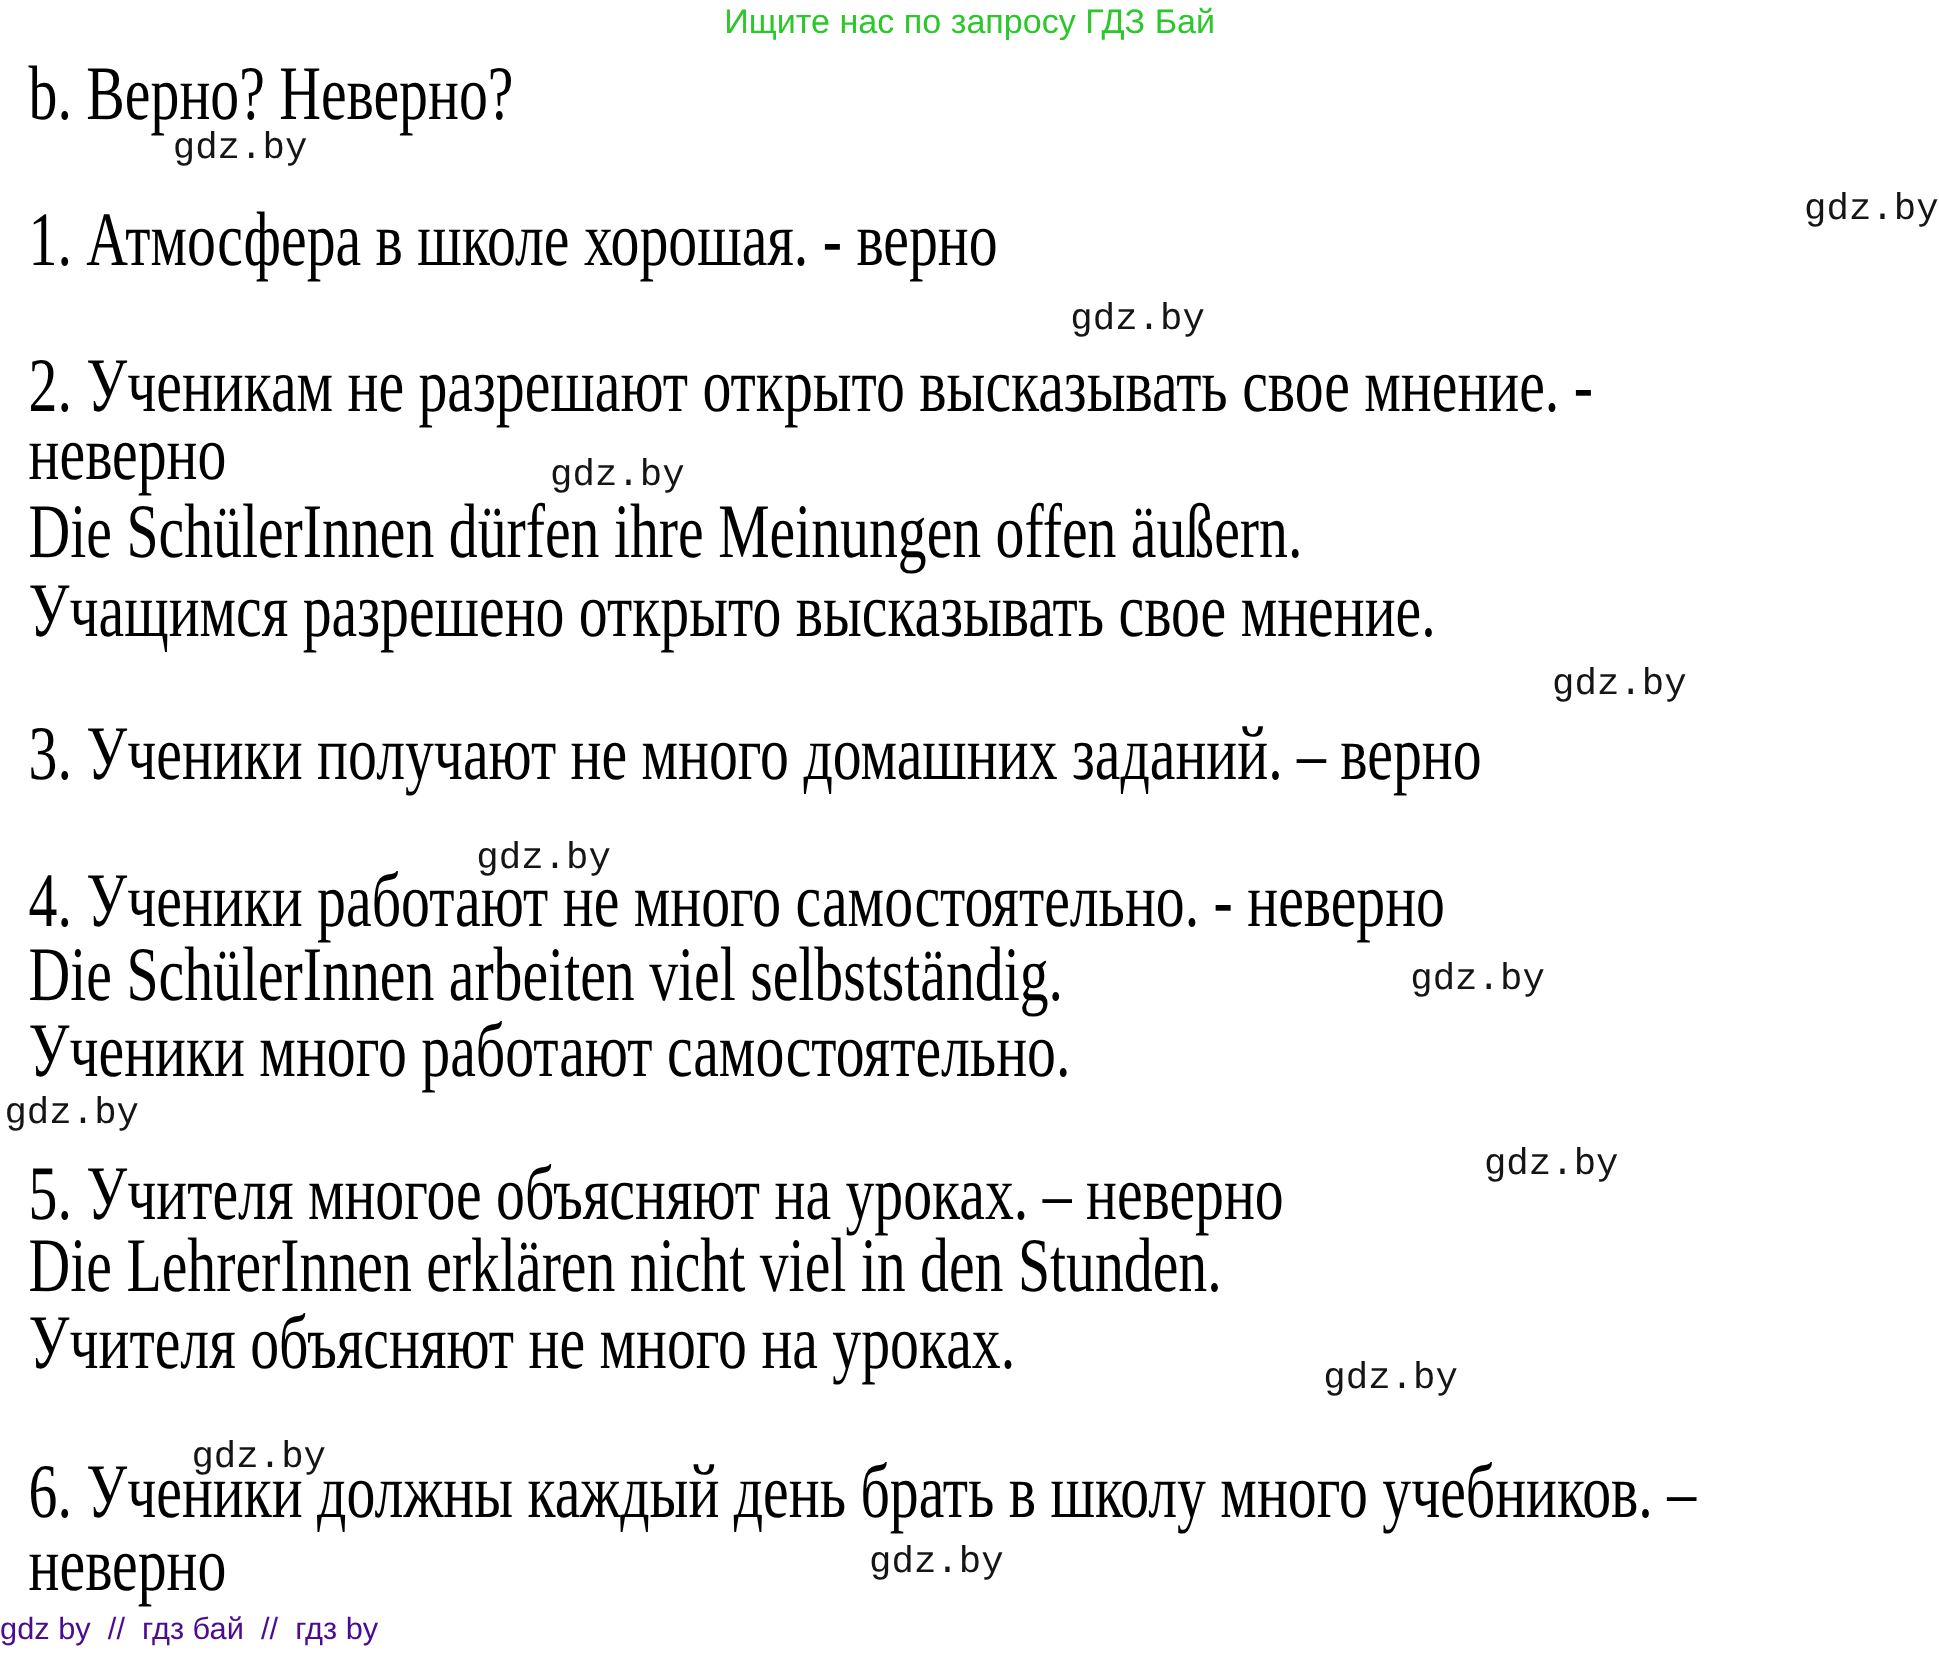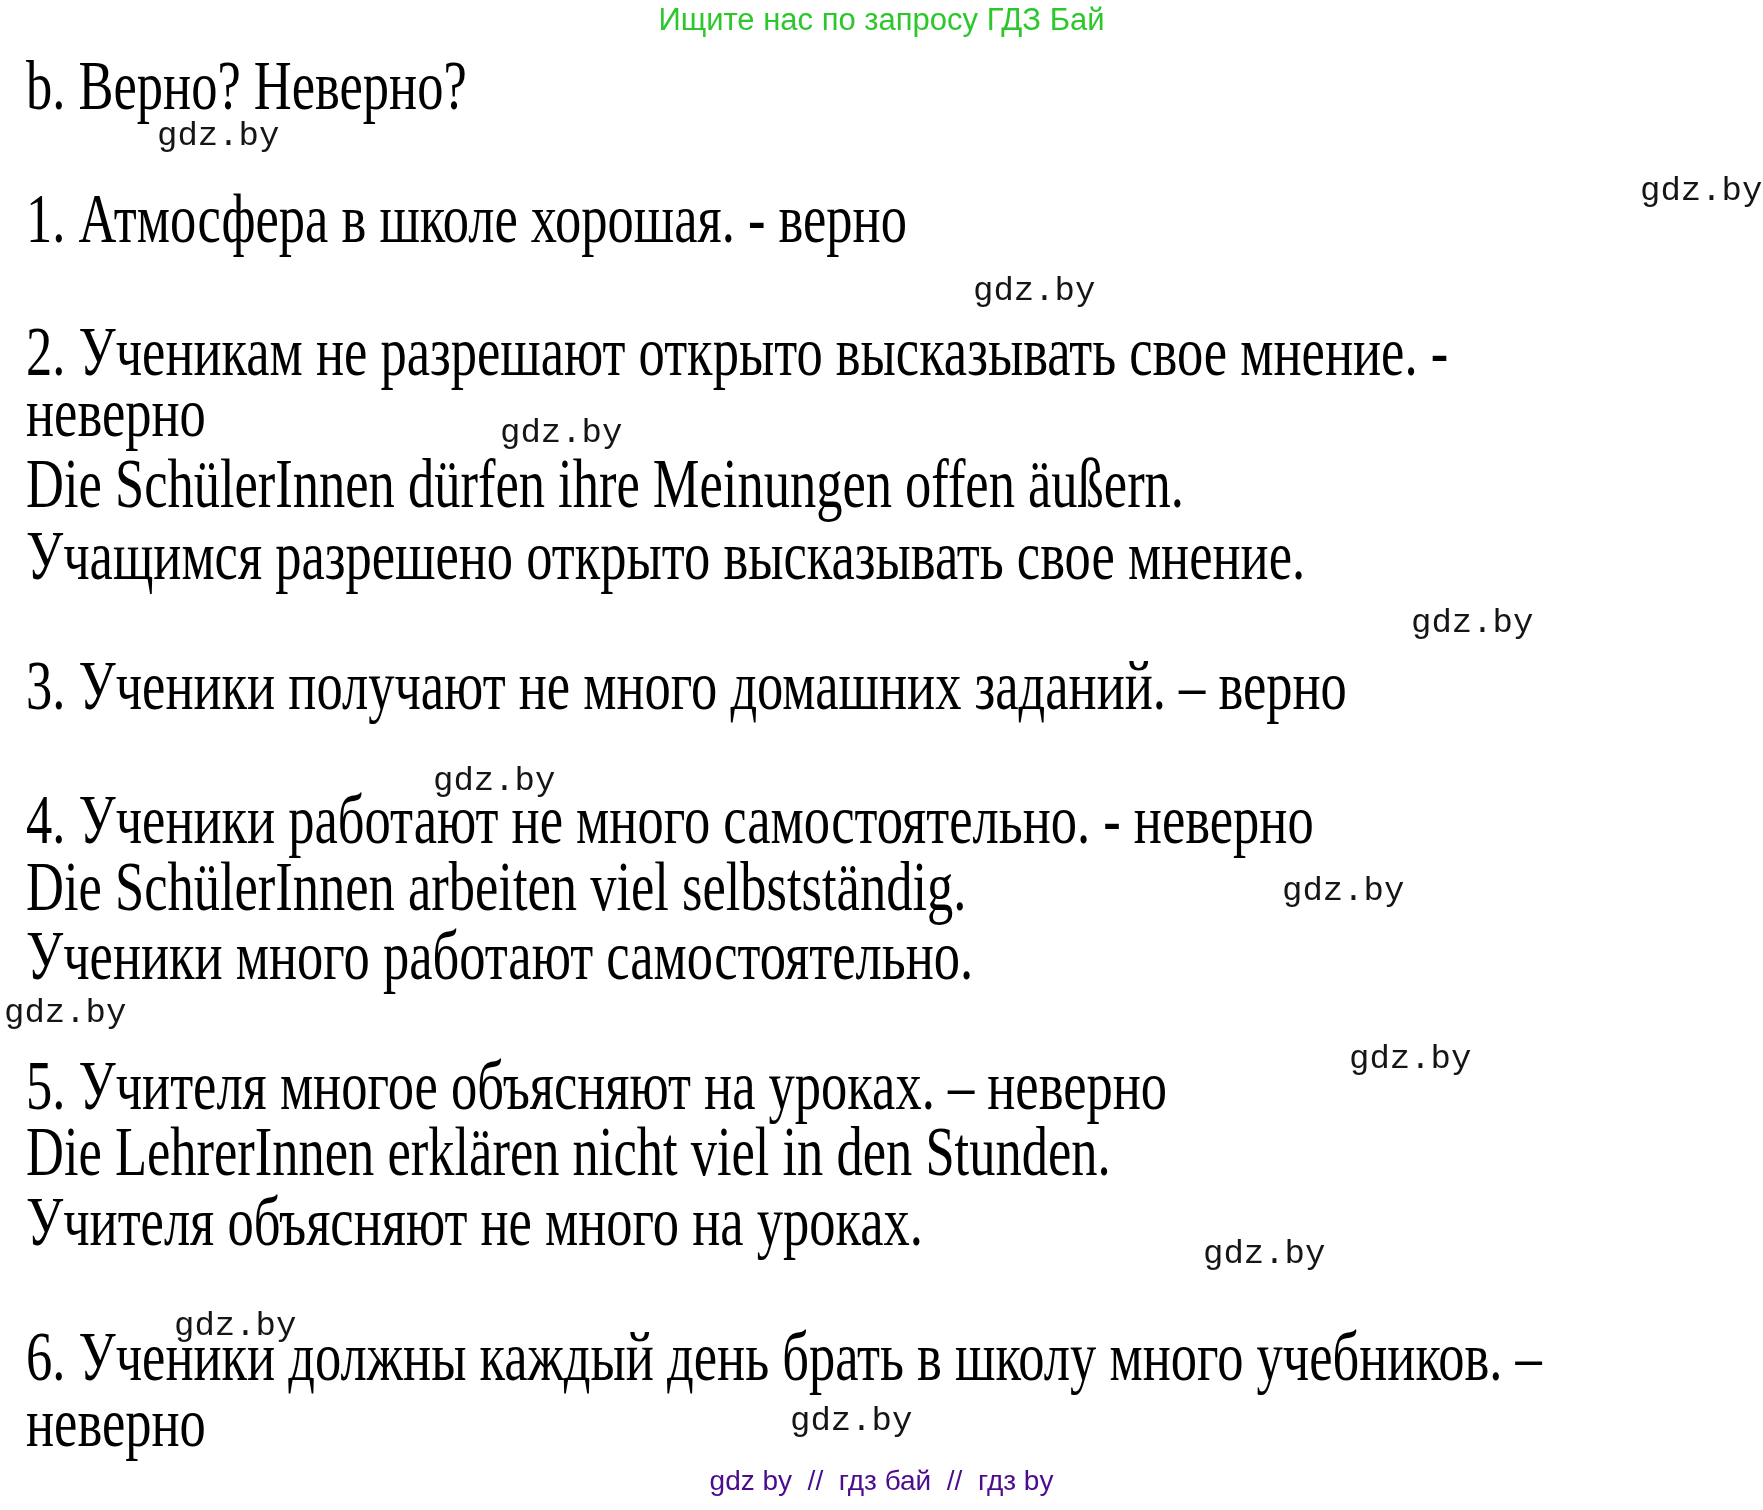--- a/index.html
+++ b/index.html
@@ -54,21 +54,20 @@
     position:absolute;
     font-family:Liberation Mono, monospace;
     font-size:34px;
     line-height:1;
     white-space:nowrap;
     color:var(--color-watermark);
   }
   .footer{
     position:absolute;
     top:1466px;left:0;right:0;
-    text-align:center;
     font-family:"Liberation Sans", sans-serif;
     font-size:28px;
     line-height:1.1;
     white-space:pre;
     color:var(--color-footer);
   }
 </style>
 </head>
 <body>
 

